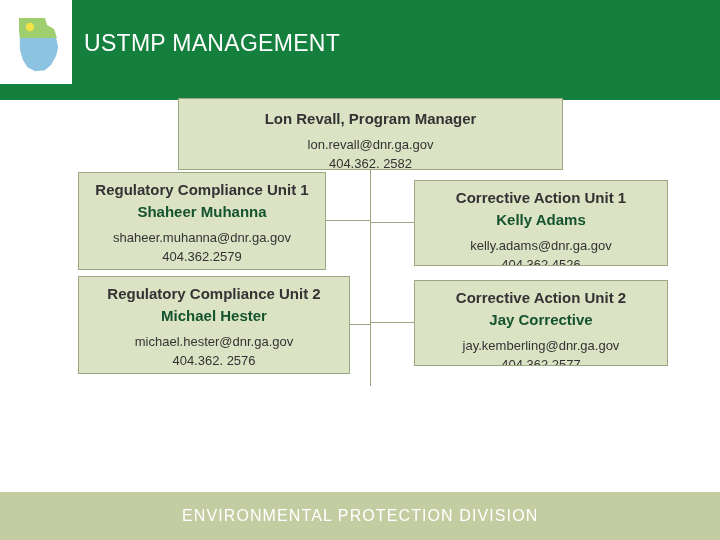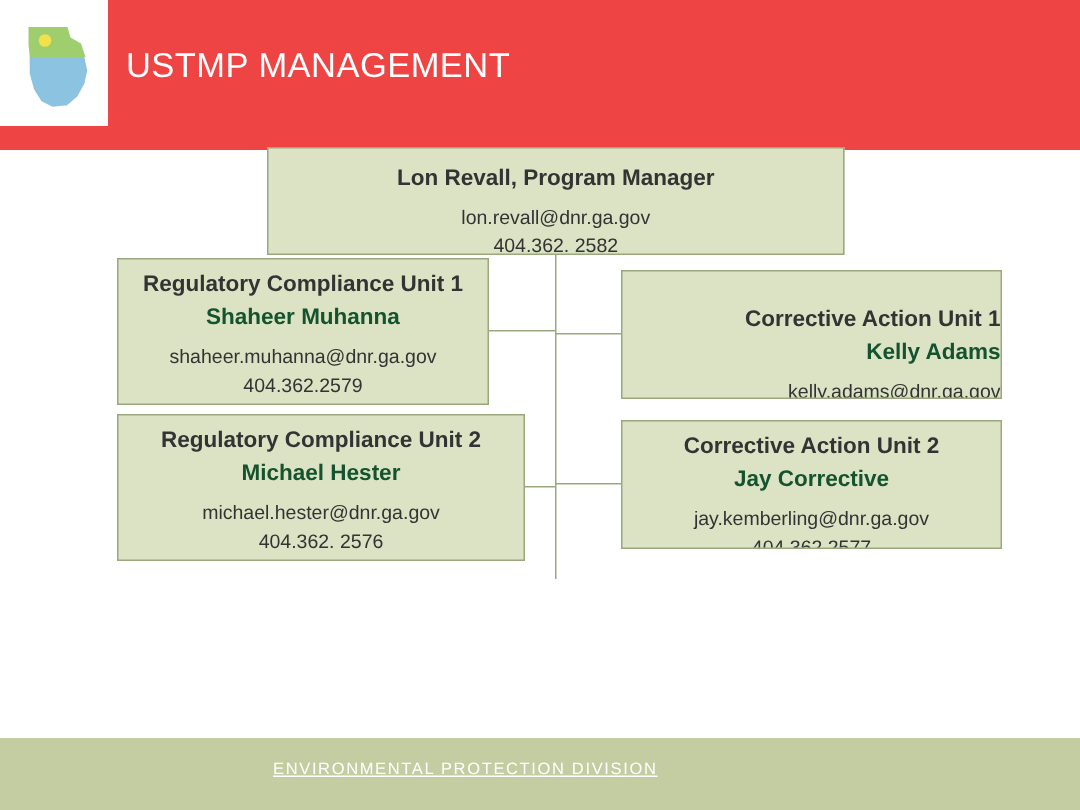--- a/index.html
+++ b/index.html
@@ -14,21 +14,21 @@
     overflow: hidden;
     position: relative;
   }
 
   
   .header {
     position: absolute;
     left: 0; top: 0;
     width: 720px;
     height: 100px;
-    background: #ef4444;
+    background: #15803d;
   }
   .header-left-strip {
     position: absolute;
     left: 0; top: 0;
     width: 72px;
     height: 84px;
     background: #ffffff;
   }
   .header-title {
     position: absolute;
@@ -54,25 +54,24 @@
     left: 0;
     top: 492px;
     width: 720px;
     height: 48px;
     background: #c4cda2;
   }
   .footer-text {
     position: absolute;
     left: 182px;
     top: 507px;
-    font-size: 11px;
+    font-size: 16px;
     color: #ffffff;
     letter-spacing: 1.1px;
     white-space: nowrap;
-    text-decoration: underline;
   }
 
   
   .chart {
     position: absolute;
     left: 0;
     top: 84px;
     width: 720px;
     height: 408px;
   }
@@ -112,21 +111,21 @@
     margin: 0;
   }
   .node .gap {
     height: 5px;
   }
 
   
   #node-manager     { left: 178px; top: 14px;  width: 385px; height: 72px; padding-top: 9px; }
   #node-reg1        { left: 78px;  top: 88px;  width: 248px; height: 98px; padding-top: 6px; }
   #node-reg2        { left: 78px;  top: 192px; width: 272px; height: 98px; padding-top: 6px; }
-  #node-corr1       { left: 414px; top: 96px;  top: 96px; width: 254px; height: 86px; padding-top: 21px; text-align: right; }
+  #node-corr1       { left: 414px; top: 96px;  top: 96px; width: 254px; height: 86px; padding-top: 6px; }
   #node-corr2       { left: 414px; top: 196px; width: 254px); width: 254px; height: 86px; padding-top: 6px; }
   #node-enforce     { left: 247px; top: 302px; width: 254px; height: 86px; padding-top: 6px; }
 </style>
 </head>
 <body>
 
 <div class="header">
   <div class="header-left-strip"></div>
   <svg class="logo" viewBox="0 0 50 58">
     <path d="M5 2 L31 2 L33 9 L40 13 L43 22 L45 31 L43 40 L38 49 L31 55 L21 56 L13 52 L8 44 L5 33 Z" fill="#8cc3e0" stroke="#ffffff" stroke-width="1.6"></path>

